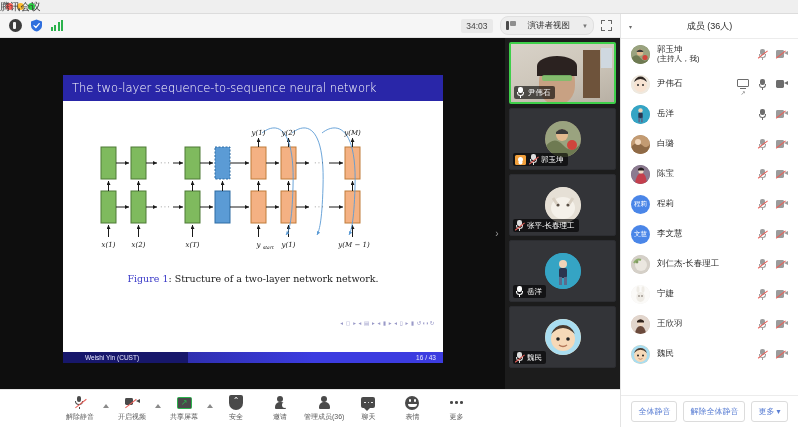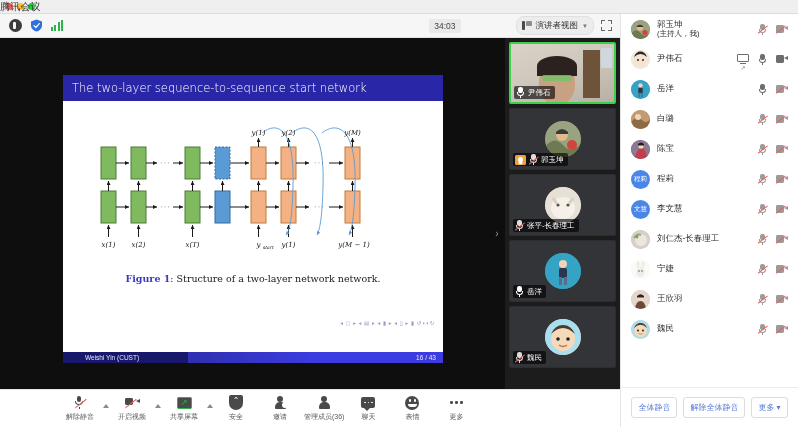--- a/index.html
+++ b/index.html
@@ -38,23 +38,23 @@
   .ic-rec::after { content: ""; position: absolute; left: 4.5px; top: 3px; width: 3px; height: 7px; background: #f6f6f6; border-radius: 1px; }
   .ic-shield { width: 13px; height: 13px; }
   .ic-bars { display: flex; align-items: flex-end; gap: 1.3px; height: 11px; }
   .ic-bars i { width: 2.2px; background: #2bb24c; display: block; }
   .tb-right { margin-left: auto; display: flex; align-items: center; gap: 7px; padding-right: 8px; }
   .timer {
     font-size: 8.5px; color: #444; background: #e9e9e9;
     padding: 2px 5px; border-radius: 2px; font-family: "Liberation Sans", sans-serif;
   }
   .viewsel {
-    display: flex; align-items: center; gap: 4px;
+    display: flex; align-items: center; gap: 12px;
     font-size: 8.5px; color: #333; background: #ededed;
-    padding: 2.5px 5px; border-radius: 8px; border: 1px solid #e0e0e0; margin-left: 48px;
+    padding: 2.5px 5px; border-radius: 8px; border: 1px solid #e0e0e0;
   }
   .ic-layout { width: 10px; height: 9px; position: relative; display:inline-block; }
   .ic-layout::before { content:""; position:absolute; left:0; top:0; width:3.5px; height:9px; background:#4a4a4a; border-radius:1px; }
   .ic-layout::after { content:""; position:absolute; left:4.8px; top:0; width:5.2px; height:5px; background:#8e8e8e; border-radius:1px; }
   .caret { font-size: 6px; color: #777; }
   .ic-full { width: 11px; height: 11px; position: relative; }
   .ic-full span { position: absolute; width: 4px; height: 4px; }
   .ic-full .c1 { left: 0; top: 0; border-left: 1.2px solid #666; border-top: 1.2px solid #666; }
   .ic-full .c2 { right: 0; top: 0; border-right: 1.2px solid #666; border-top: 1.2px solid #666; }
   .ic-full .c3 { left: 0; bottom: 0; border-left: 1.2px solid #666; border-bottom: 1.2px solid #666; }
@@ -73,21 +73,21 @@
     height: 26px; background: #2926a8; color: #fff;
     display: flex; align-items: center; padding-left: 9px;
     font-size: 11.5px; font-family: "DejaVu Sans", sans-serif; font-weight: 300;
   }
   .slide-body { position: relative; height: 245px; background: #fff; }
   .fig-wrap { position: absolute; left: 18px; top: 26px; width: 344px; height: 125px; }
   .caption {
     position: absolute; left: 0; right: 0; top: 172px; text-align: center;
     font-size: 9.5px; color: #1a1a1a; font-family: "DejaVu Serif", serif;
   }
-  .caption b { color: #3a3ac8; font-weight: bold; }
+  .caption b { color: #3a3ac8; font-weight: normal; }
   .nav-glyphs {
     position: absolute; right: 8px; bottom: 20px;
     font-size: 5.5px; color: #9a9ac8; letter-spacing: .6px;
   }
   .slide-foot {
     position: absolute; left: 0; bottom: 0; width: 100%; height: 11px;
     background: linear-gradient(to right,#17176b 0%,#17176b 33%,#2f2fb0 33%,#3c3ce0 66%,#3c3ce0 100%);
     display: flex; align-items: center; color: #e8e8ff; font-size: 6.5px;
   }
   .foot-author { padding-left: 22px; }
@@ -212,21 +212,21 @@
   .prow {
     display: flex; align-items: center; gap: 7px; padding: 0 10px; height: 30px;
   }
   .pav { width: 19px; height: 19px; border-radius: 50%; overflow: hidden; flex: none; position: relative; }
   .pav-txt { display: flex; align-items: center; justify-content: center; color: #fff; font-size: 6.5px; }
   .pname { font-size: 8.5px; color: #2b2b2b; line-height: 1.15; flex: 1; min-width: 0; }
   .pname .sub { font-size: 7.5px; color: #2b2b2b; display: block; }
   .picons { display: flex; align-items: center; gap: 9px; flex: none; color: #9b9b9b; }
   .picons .on { color: #6d6d6d; }
   .panel-foot {
-    border-top: 1px solid #ececec; height: 40px; display: flex; align-items: center;
+    border-top: 1px solid #ececec; height: 32px; display: flex; align-items: center;
     justify-content: center; gap: 6px; flex: none;
   }
   .pf-btn {
     border: 1px solid #dcdcdc; background: #fff; color: #5b7fd4;
     font-size: 8px; padding: 4px 6px; border-radius: 3px; cursor: pointer; white-space: nowrap;
   }
 </style>
 </head>
 <body>
 
@@ -272,21 +272,21 @@
         <span class="c1"></span>
           <span class="c2"></span>
           <span class="c3"></span>
           <span class="c4"></span>
       </span>
     </div>
   </div>
 
   <div class="stage">
     <div class="slide">
-      <div class="slide-banner">The two-layer sequence-to-sequence start network</div>
+      <div class="slide-banner">The two-layer sequence-to-sequence neural network</div>
       <div class="slide-body">
         <div class="fig-wrap">
           <svg viewBox="0 0 344 125" width="344" height="125">
             <defs>
               <marker id="ah" markerWidth="5" markerHeight="5" refX="4" refY="2" orient="auto">
                 <path d="M0,0 L4,2 L0,4 z" fill="#1a1a1a"></path>
               </marker>
               <marker id="ahb" markerWidth="5" markerHeight="5" refX="4" refY="2" orient="auto">
                 <path d="M0,0 L4,2 L0,4 z" fill="#5b9bd5"></path>
               </marker>
@@ -598,20 +598,24 @@
             <i></i>
             <i></i>
           </span>
         </span>
       <span class="lbl">更多</span>
     </div>
 
   </div>
 
   <div class="panel">
+    <div class="panel-head">
+      <span class="panel-caret">▾</span>
+      <span class="panel-title">成员 (36人)</span>
+    </div>
 
 
     <div class="plist">
 
       <div class="prow">
         <span class="pav" style="background:#7f8b5f">
           <svg viewBox="0 0 19 19" width="19" height="19">
               <circle cx="9.5" cy="9.5" r="9.5" fill="#9aa37f"></circle>
               <path d="M0 14 Q5 7 9.5 13 T19 12 V19 H0Z" fill="#6e7a52"></path>
               <circle cx="9" cy="7.5" r="3.2" fill="#e3b98e"></circle>

